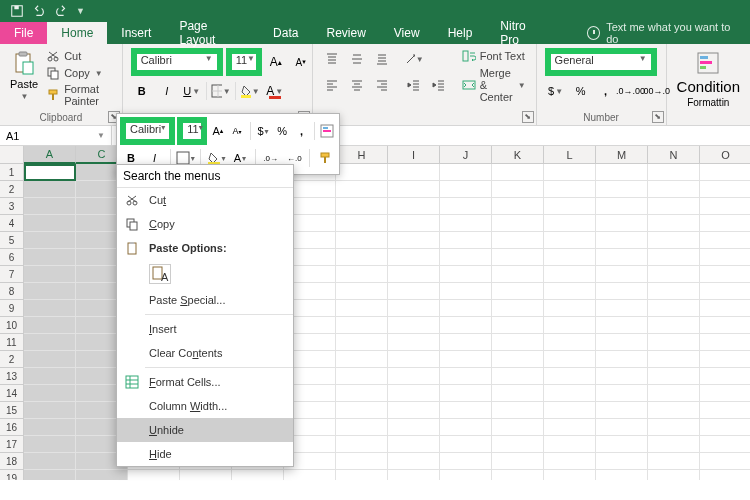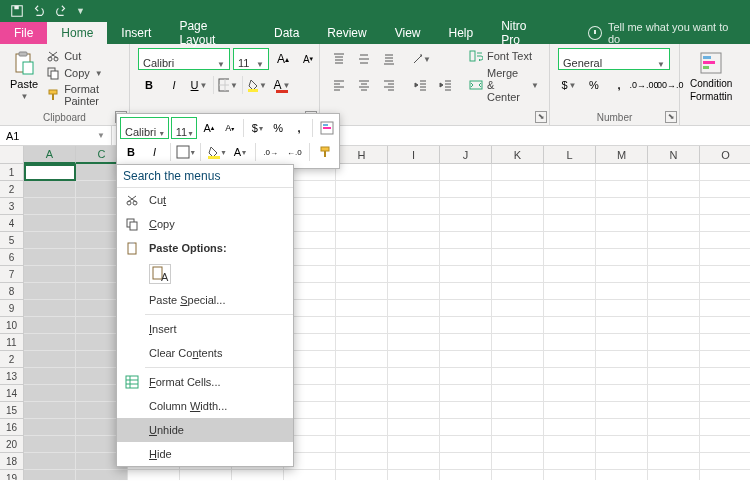--- a/index.html
+++ b/index.html
@@ -19,21 +19,21 @@
 .group{border-right:1px solid #d6d6d6;padding:4px 8px 2px;display:flex;flex-direction:column;justify-content:space-between;position:relative}
 .group-label{text-align:center;font-size:10px;color:#666;padding-top:2px}
 .group-body{flex:1;display:flex;align-items:flex-start;gap:4px}
 .vstack{display:flex;flex-direction:column;gap:1px}
 .hrow{display:flex;gap:3px;align-items:center}
 .big-btn{display:flex;flex-direction:column;align-items:center;gap:2px;padding:2px;cursor:pointer}
 .big-btn-icon{width:26px;height:26px}
 .small-btn{display:flex;align-items:center;gap:4px;padding:1px 2px;cursor:pointer;font-size:11px;color:#444}
 .mini-icon{width:14px;height:14px;flex:0 0 14px}
 .dd{font-size:8px;color:#666;margin-left:1px}
-.input{background:#fff;border:1px solid #22c55e;height:22px;padding:0 4px;display:flex;align-items:flex-end;font-size:11px;color:#333}
+.input{background:#fff;border:6px solid #22c55e;height:28px;padding:0 4px;display:flex;align-items:flex-start;font-size:11px;color:#333}
 .input .caret{margin-left:auto;font-size:8px;color:#666}
 .ico-btn{width:22px;height:22px;display:flex;align-items:center;justify-content:center;cursor:pointer;border:1px solid transparent}
 .launcher{position:absolute;right:2px;bottom:2px;width:12px;height:12px;border:1px solid #999;font-size:8px;text-align:center;line-height:10px;color:#666;cursor:pointer}
 
 .namebox-row{height:20px;border-bottom:1px solid #d6d6d6;display:flex;background:#fff}
 .namebox{width:112px;border-right:1px solid #d6d6d6;padding:0 6px;display:flex;align-items:center;font-size:11px}
 .namebox .caret{margin-left:auto;color:#888;font-size:8px}
 .fx{width:20px;border-right:1px solid #d6d6d6;display:flex;align-items:center;justify-content:center;color:#888;font-style:italic}
 
 .grid-area{position:relative;height:334px;background:#fff;overflow:hidden}
@@ -47,21 +47,21 @@
 .cell-row{display:flex}
 .cell{width:52px;height:17px;border-right:1px solid #e2e2e2;border-bottom:1px solid #e2e2e2}
 .cell.sel{background:#d2d2d2}
 .cell.active{background:#fff;border:2px solid #217346;width:52px;height:17px}
 
 .mini-toolbar{position:absolute;left:116px;top:113px;background:#fff;border:1px solid #b5b5b5;box-shadow:0 2px 8px rgba(0,0,0,.25);padding:3px;width:224px}
 .mini-toolbar .hrow{gap:2px;margin-bottom:2px}
 .mini-toolbar .sep{width:1px;height:18px;background:#ddd;margin:0 2px}
 
 .ctx-menu{position:absolute;left:116px;top:164px;width:178px;background:#fff;border:1px solid #b5b5b5;box-shadow:0 3px 10px rgba(0,0,0,.3)}
-.ctx-search{border-bottom:1px solid #e1e1e1;padding:4px 6px;color:#0c4a6e;font-size:12px}
+.ctx-search{border-bottom:1px solid #e1e1e1;padding:4px 6px;color:#000000;font-size:12px}
 .ctx-item{display:flex;align-items:center;gap:8px;padding:4px 8px 4px 6px;font-size:12px;color:#333;cursor:pointer}
 .ctx-item.hovered{background:#cfcfcf}
 .ctx-icon{width:18px;height:16px;display:flex;align-items:center;justify-content:center}
 .ctx-sep{height:1px;background:#e1e1e1;margin:2px 0 2px 28px}
 .ctx-sub{padding-left:32px}
 .u{text-decoration:underline}
 svg{display:block}
 </style>
 </head>
 <body>
@@ -96,21 +96,21 @@
   <div class="tab">Insert</div>
   <div class="tab">Page Layout</div>
   <div class="tab">Data</div>
   <div class="tab">Review</div>
   <div class="tab">View</div>
   <div class="tab">Help</div>
   <div class="tab">Nitro Pro</div>
   <div class="tab-sep"></div>
   <div class="tellme">
     <span class="bulb"></span>
-    <span>Tell me what you want to do</span>
+    <span>Text me what you want to do</span>
   </div>
 </div>
 
 <div class="ribbon">
   <div class="group" style="width:130px">
     <div class="group-body">
       <div class="big-btn">
         <span class="big-btn-icon">
             <svg viewBox="0 0 26 26">
               <rect x="5" y="4" width="14" height="18" fill="#fff" stroke="#8a6d3b"></rect>
@@ -316,21 +316,21 @@
     <div class="group-body">
       <div class="big-btn">
         <span class="big-btn-icon">
             <svg viewBox="0 0 26 26">
               <rect x="3" y="3" width="20" height="20" fill="none" stroke="#888"></rect>
               <rect x="5" y="6" width="8" height="3" fill="#6bb1e0"></rect>
               <rect x="5" y="11" width="12" height="3" fill="#f3a"></rect>
               <rect x="5" y="16" width="6" height="3" fill="#7c6"></rect>
             </svg>
           </span>
-        <span style="font-size:10px">Condition</span>
+        <span style="font-size:15px">Condition</span>
         <span style="font-size:10px">Formattin</span>
       </div>
     </div>
   </div>
 </div>
 
 <div class="namebox-row">
   <div class="namebox">
       <span>A1</span>
       <span class="caret">▼</span>
@@ -367,21 +367,21 @@
       <div class="rh">7</div>
       <div class="rh">8</div>
       <div class="rh">9</div>
       <div class="rh">10</div>
       <div class="rh">11</div>
       <div class="rh">2</div>
       <div class="rh">13</div>
       <div class="rh">14</div>
       <div class="rh">15</div>
       <div class="rh">16</div>
-      <div class="rh">20</div>
+      <div class="rh">17</div>
       <div class="rh">18</div>
       <div class="rh">19</div>
     </div>
   <div class="cells" id="cells">
       <div class="cell-row">
         <div class="cell active"></div>
         <div class="cell sel"></div>
         <div class="cell"></div>
         <div class="cell"></div>
         <div class="cell"></div>

